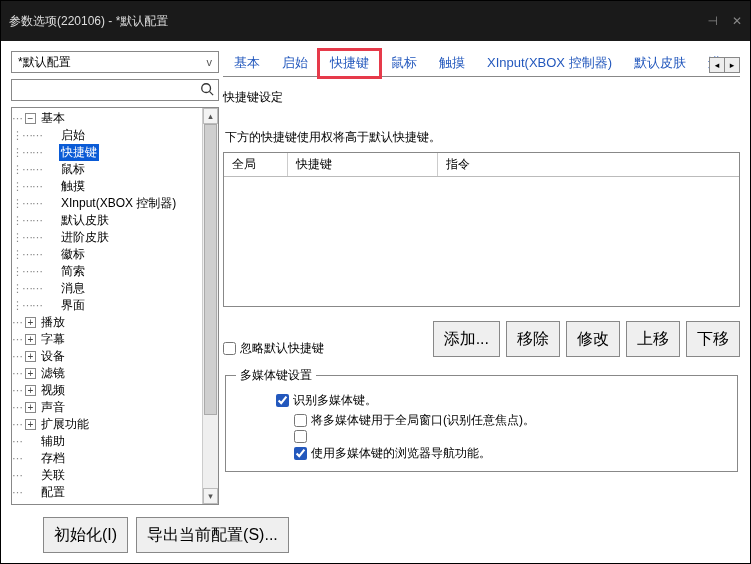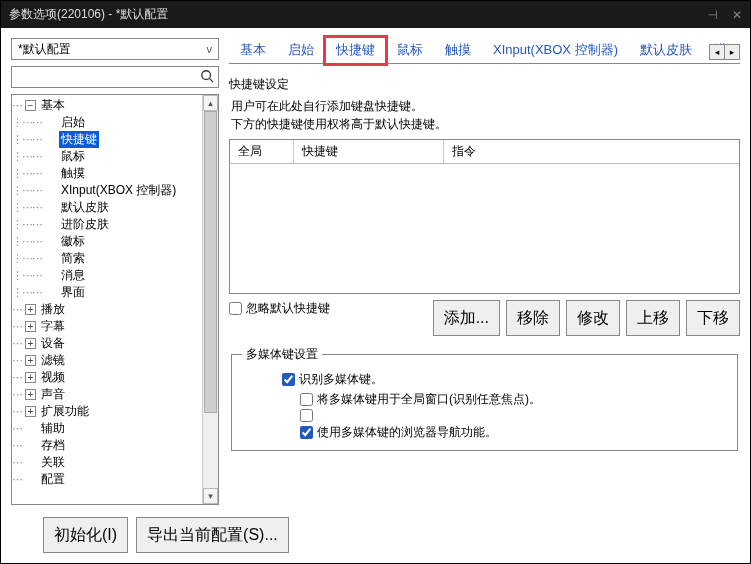--- a/index.html
+++ b/index.html
@@ -15,21 +15,21 @@
   }
   .window {
     width: 751px;
     height: 564px;
     background: #fff;
     display: flex;
     flex-direction: column;
     border: 1px solid #000;
   }
   .titlebar {
-    height: 27px;
+    height: 40px;
     background: #1a1a1a;
     color: #ddd;
     display: flex;
     align-items: center;
     padding: 0 8px;
     font-size: 12px;
     justify-content: space-between;
   }
   .titlebar-left { display:flex; align-items:center; }
   .titlebar-icons { display:flex; gap:14px; align-items:center; color:#888; }
@@ -37,21 +37,21 @@
   .body-area {
     flex: 1;
     display: flex;
     flex-direction: column;
     background: #fff;
   }
   .content-row {
     flex: 1;
     display: flex;
     padding: 10px 10px 4px 10px;
-    gap: 10px;
+    gap: 4px;
     min-height: 0;
   }
   .left-col {
     width: 208px;
     display: flex;
     flex-direction: column;
   }
   .combo {
     height: 22px;
     border: 1px solid #888;
@@ -155,22 +155,22 @@
   .section-title { font-size:12px; margin:12px 0 4px 0; }
   .hint-text { font-size:12px; line-height:18px; margin-bottom:6px; padding-left:2px;}
   .table-box {
     border:1px solid #888; height:155px; display:flex; flex-direction:column;
   }
   .thead-row { display:flex; border-bottom:1px solid #bbb; background:#fff; }
   .thead-row .th {
     padding:3px 8px; border-right:1px solid #ccc; font-size:12px;
   }
   .below-table-row {
-    display:flex; align-items:flex-start; justify-content:space-between;
-    margin-top:6px;
+    display:flex; align-items:flex-end; justify-content:space-between;
+    margin-top:14px;
   }
   .below-table-row .checkbox-row { display:flex; align-items:center; gap:4px; }
   .btn-row { display:flex; gap:6px; }
   .winbtn {
     border:1px solid #888; background:#efefef; height:36px; padding:0 10px;
     font-size:16px; display:inline-flex; align-items:center; justify-content:center;
     min-width:50px;
   }
 
   fieldset.multimedia {
@@ -361,21 +361,21 @@
           <div class="tab">默认皮肤</div>
           <div class="tab">进</div>
           <div class="tab-scroll">
             <button>◂</button>
             <button>▸</button>
           </div>
         </div>
 
         <div class="section-title">快捷键设定</div>
         <div class="hint-text">
-          <span>用户可在此处自行添加键盘快捷键。</span><br>
+          <br>
           <span>下方的快捷键使用权将高于默认快捷键。</span>
         </div>
 
         <div class="table-box">
           <div class="thead-row">
             <div class="th" style="width:64px">全局</div>
             <div class="th" style="width:150px">快捷键</div>
             <div class="th" style="flex:1;border-right:none">指令</div>
           </div>
           <div style="flex:1"></div>

